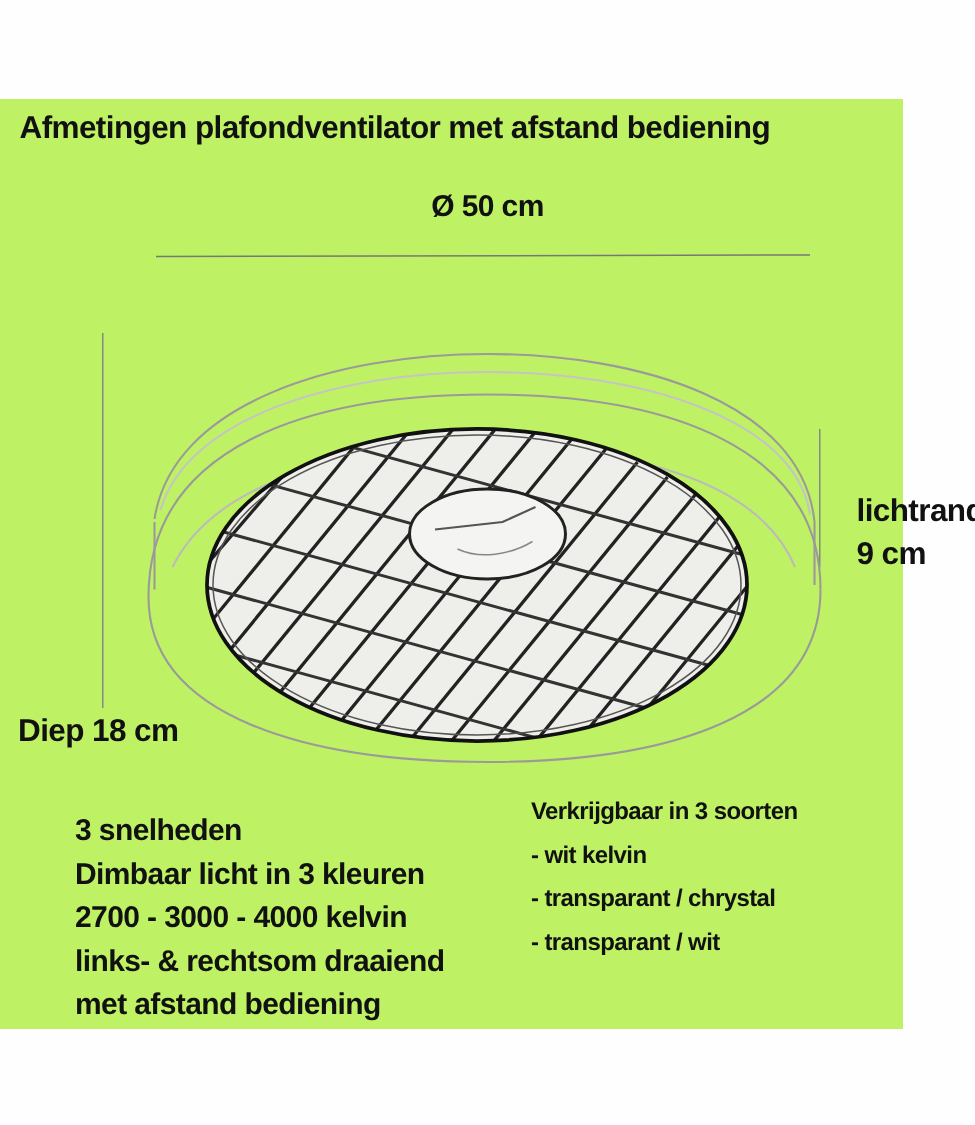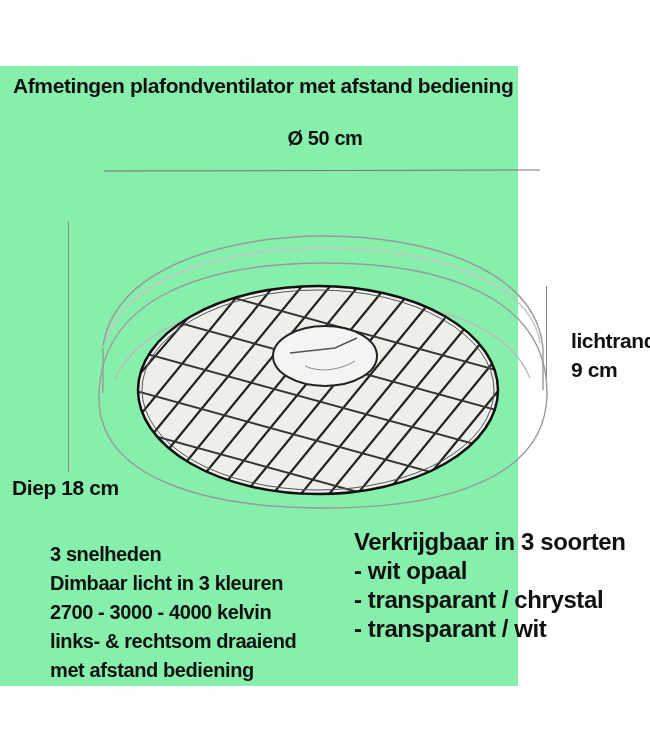--- a/index.html
+++ b/index.html
@@ -1,31 +1,31 @@
 <!DOCTYPE html>
 <html><head>
   <meta charset="utf-8">
   <style>
     html, body { margin: 0; padding: 0; }
     body {
       width: 650px; height: 750px; background: #fefefe; position: relative; overflow: hidden;
       font-family: "Liberation Sans", "DejaVu Sans", sans-serif;
     }
     .panel {
-      position: absolute; left: 0; top: 66px; width: 518px; height: 620px;
-      background: #86efac;
+      position: absolute; left: 0; top: 66px; width: 602px; height: 620px;
+      background: #bef264;
       text-decoration: underline;
     }
     .txt { position: absolute; color: #111; font-weight: bold; white-space: nowrap; letter-spacing: -0.4px; }
     .title { left: 13px; top: 8px; font-size: 21px; }
     .diameter { left: 0; width: 650px; text-align: center; top: 61px; font-size: 20px; }
     .lichtrand { left: 571px; top: 240px; font-size: 21px; line-height: 29px; margin-top: 20px; }
     .diep { left: 12px; top: 410px; font-size: 21px; }
     .feat { left: 50px; top: 474px; font-size: 20px; line-height: 29px; }
-    .variants { left: 354px; top: 461px; font-size: 24px; line-height: 29px; }
+    .variants { left: 354px; top: 461px; font-size: 16px; line-height: 29px; }
     .line-h { position: absolute; left: 104px; top: 104px; width: 436px; height: 1px; background: #777; transform: rotate(-0.15deg); }
     .line-v-left { position: absolute; left: 68px; top: 156px; width: 1px; height: 250px; background: #888; }
     .line-v-right { position: absolute; left: 546px; top: 220px; width: 1px; height: 92px; background: #888; }
     svg.fan { position: absolute; left: 85px; top: 112px; }
   </style>
 </head>
 <body>
 
 <div class="panel">
   <div class="txt title">Afmetingen plafondventilator met afstand bediening</div>
@@ -95,17 +95,17 @@
   <div class="txt feat">
     <div>3 snelheden</div>
     <div>Dimbaar licht in 3 kleuren</div>
     <div>2700 - 3000 - 4000 kelvin</div>
     <div>links- &amp; rechtsom draaiend</div>
     <div>met afstand bediening</div>
   </div>
 
   <div class="txt variants">
     <div>Verkrijgbaar in 3 soorten</div>
-    <div>- wit opaal</div>
+    <div>- wit kelvin</div>
     <div>- transparant / chrystal</div>
     <div>- transparant / wit</div>
   </div>
 </div>
 
 </body></html>

